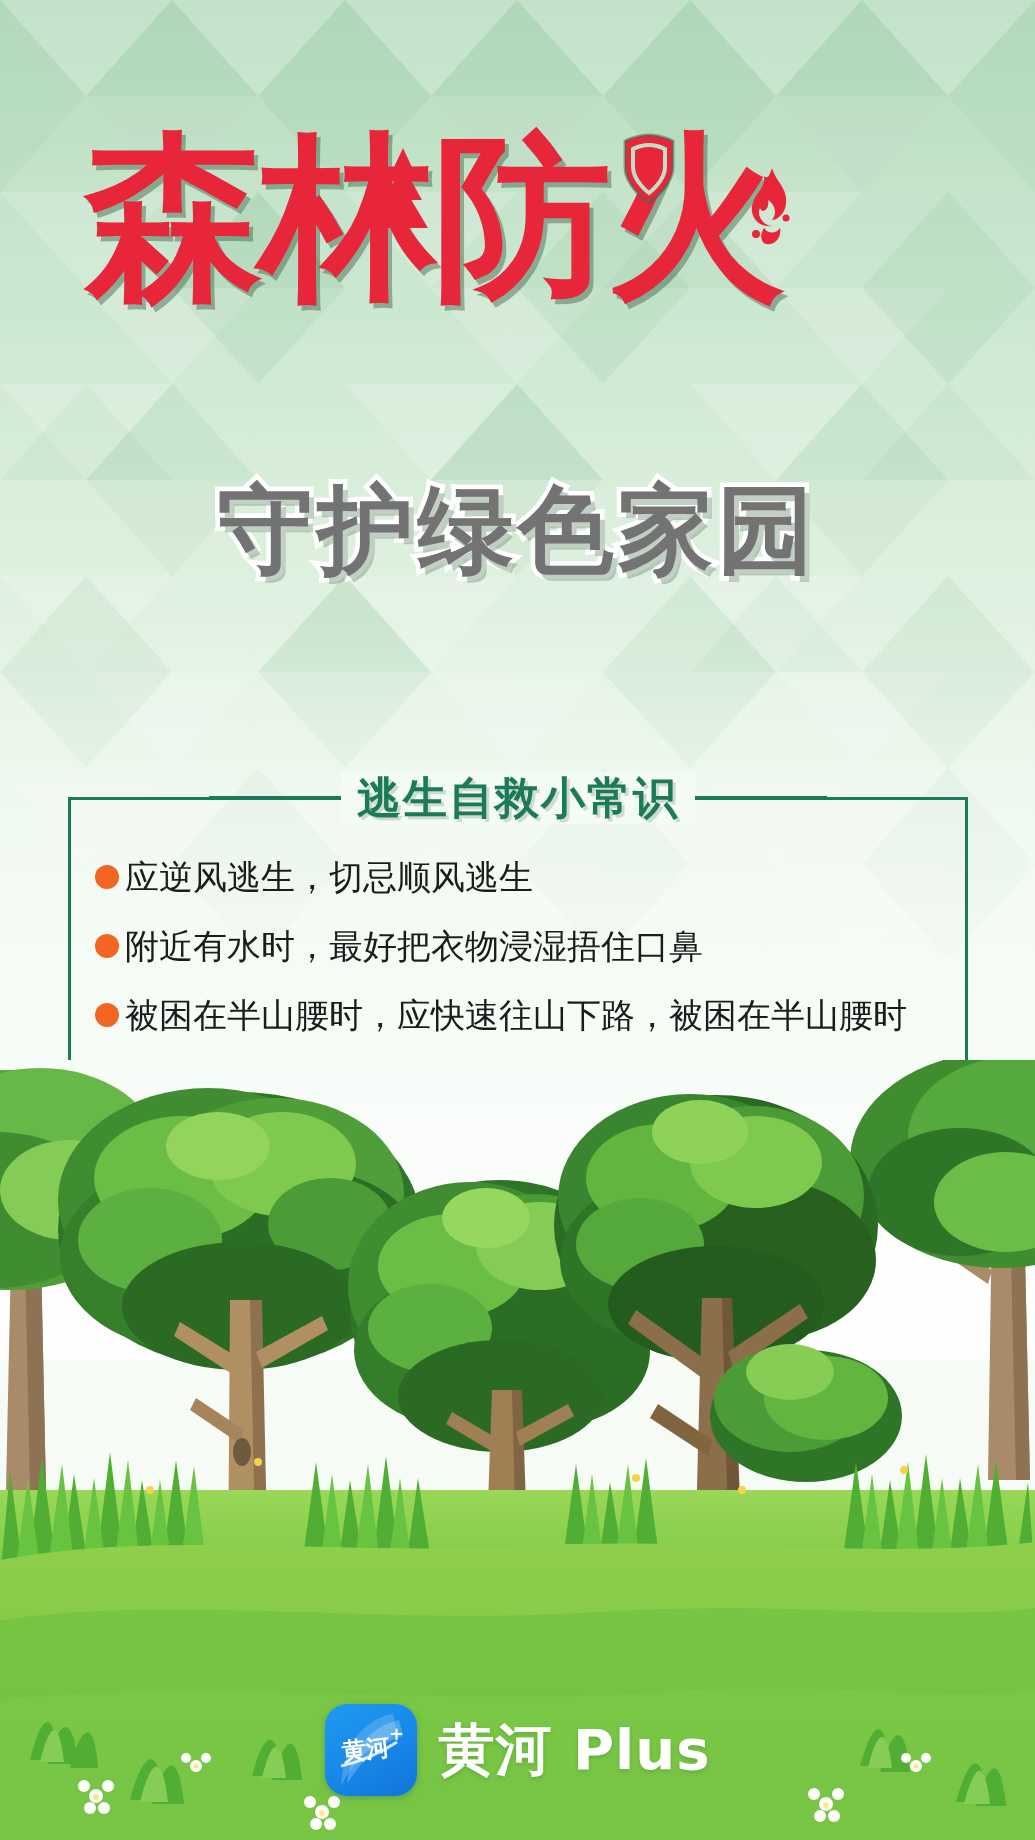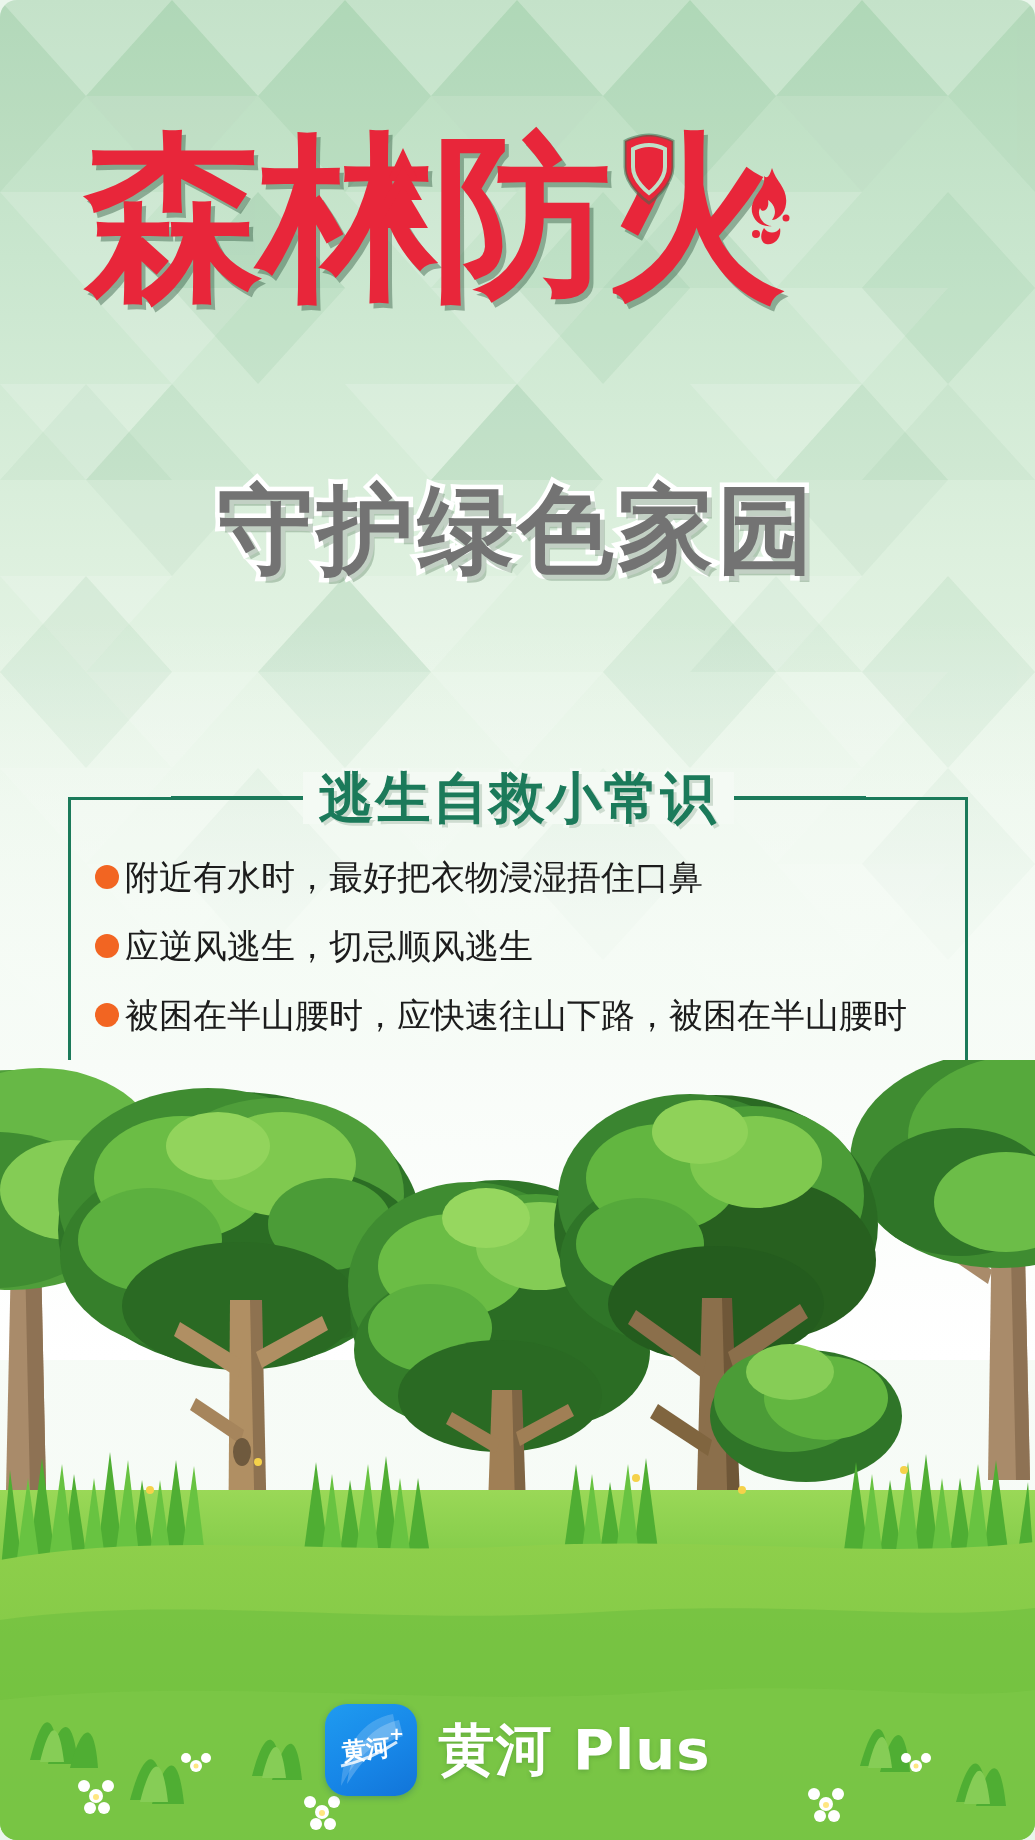--- a/index.html
+++ b/index.html
@@ -1,21 +1,21 @@
 <!DOCTYPE html>
 <html><head>
 <meta charset="utf-8">
 <style>
   html,body{margin:0;padding:0;}
   body{
     width:1035px;height:1840px;overflow:hidden;
     font-family:"Liberation Sans","DejaVu Sans",sans-serif;
     background:#eaf6ec;position:relative;
   }
-  .poster{position:absolute;inset:0;overflow:hidden;border-radius:17px;}
+  .poster{position:absolute;inset:0;overflow:hidden;}
 
   
   .bg-base{
     position:absolute;left:0;top:0;width:1035px;height:1840px;
     background:linear-gradient(180deg,#b9ddbf 0%,#c9e6ce 14%,#ddf0de 30%,#eaf6ea 44%,#f2faf3 58%,#f6fbf6 70%,#f8fcf8 100%);
   }
   .bg-facets{position:absolute;left:0;top:0;width:1035px;height:1120px;opacity:.75;}
   .bg-fade{
     position:absolute;left:0;top:620px;width:1035px;height:520px;
     background:linear-gradient(180deg,rgba(246,251,246,0) 0%,rgba(247,252,247,.75) 60%,#f7fcf7 100%);
@@ -53,21 +53,21 @@
     position:absolute;left:68px;top:797px;width:900px;height:283px;
     border:3px solid #1b7a5a;box-sizing:border-box;background:rgba(255,255,255,.07);
   }
   .panel-head{
     position:absolute;left:68px;top:769px;width:900px;height:58px;
     display:flex;align-items:center;justify-content:center;gap:0;
   }
   .ph-line{height:4px;background:#1b7a5a;width:132px;}
   .ph-text{
     padding:0 16px;background:#f4faf4;
-    font-size:55px;line-height:52px;font-weight:700;letter-spacing:2px;color:#1b7a5a;
+    font-size:44px;line-height:52px;font-weight:700;letter-spacing:2px;color:#1b7a5a;
     font-family:"DejaVu Sans","Liberation Sans",sans-serif;white-space:nowrap;
     -webkit-text-stroke:5px #f4faf4;paint-order:stroke fill;
     text-shadow:3px 3px 0 rgba(150,175,155,.40);
   }
   .bullets{position:absolute;left:95px;top:845px;width:870px;}
   .bullet{display:flex;align-items:center;height:64px;margin-bottom:5px;}
   .dot{
     width:24px;height:24px;border-radius:50%;background:#f26522;
     flex:0 0 24px;margin-right:6px;
   }
@@ -207,25 +207,25 @@
   <div class="panel"></div>
   <div class="panel-head">
     <div class="ph-line"></div>
     <div class="ph-text">逃生自救小常识</div>
     <div class="ph-line"></div>
   </div>
 
   <div class="bullets">
     <div class="bullet">
       <span class="dot"></span>
-      <span class="btext">附近有水时，最好把衣物浸湿捂住口鼻</span>
+      <span class="btext">应逆风逃生，切忌顺风逃生</span>
     </div>
     <div class="bullet">
       <span class="dot"></span>
-      <span class="btext">应逆风逃生，切忌顺风逃生</span>
+      <span class="btext">附近有水时，最好把衣物浸湿捂住口鼻</span>
     </div>
     <div class="bullet">
       <span class="dot"></span>
       <span class="btext">被困在半山腰时，应快速往山下路，被困在半山腰时</span>
     </div>
     <div class="bullet">
       <span class="dot"></span>
       <span class="btext">及时拨打森林火警电话12119报警</span>
     </div>
   </div>

